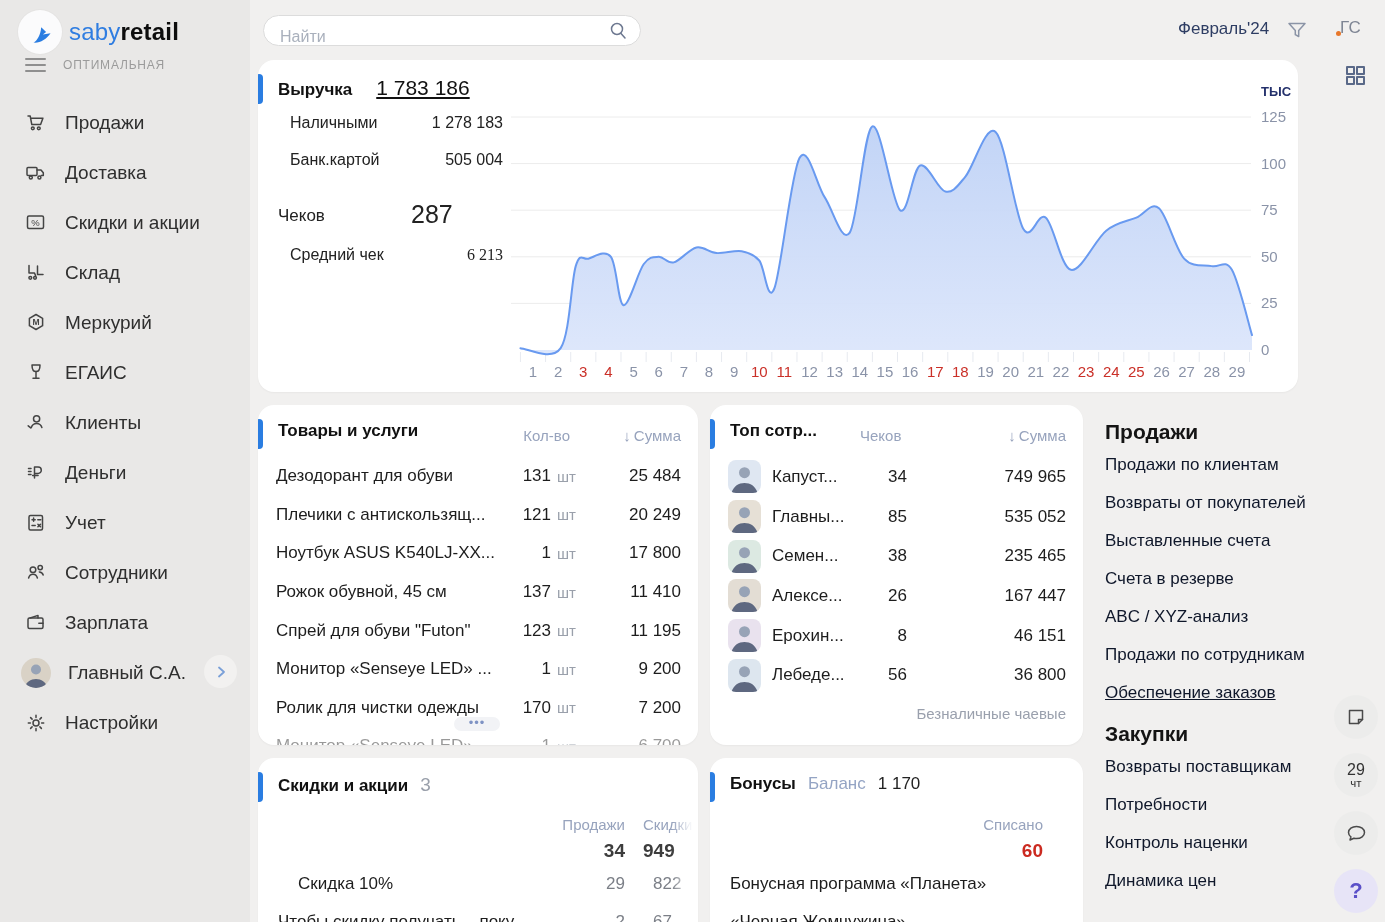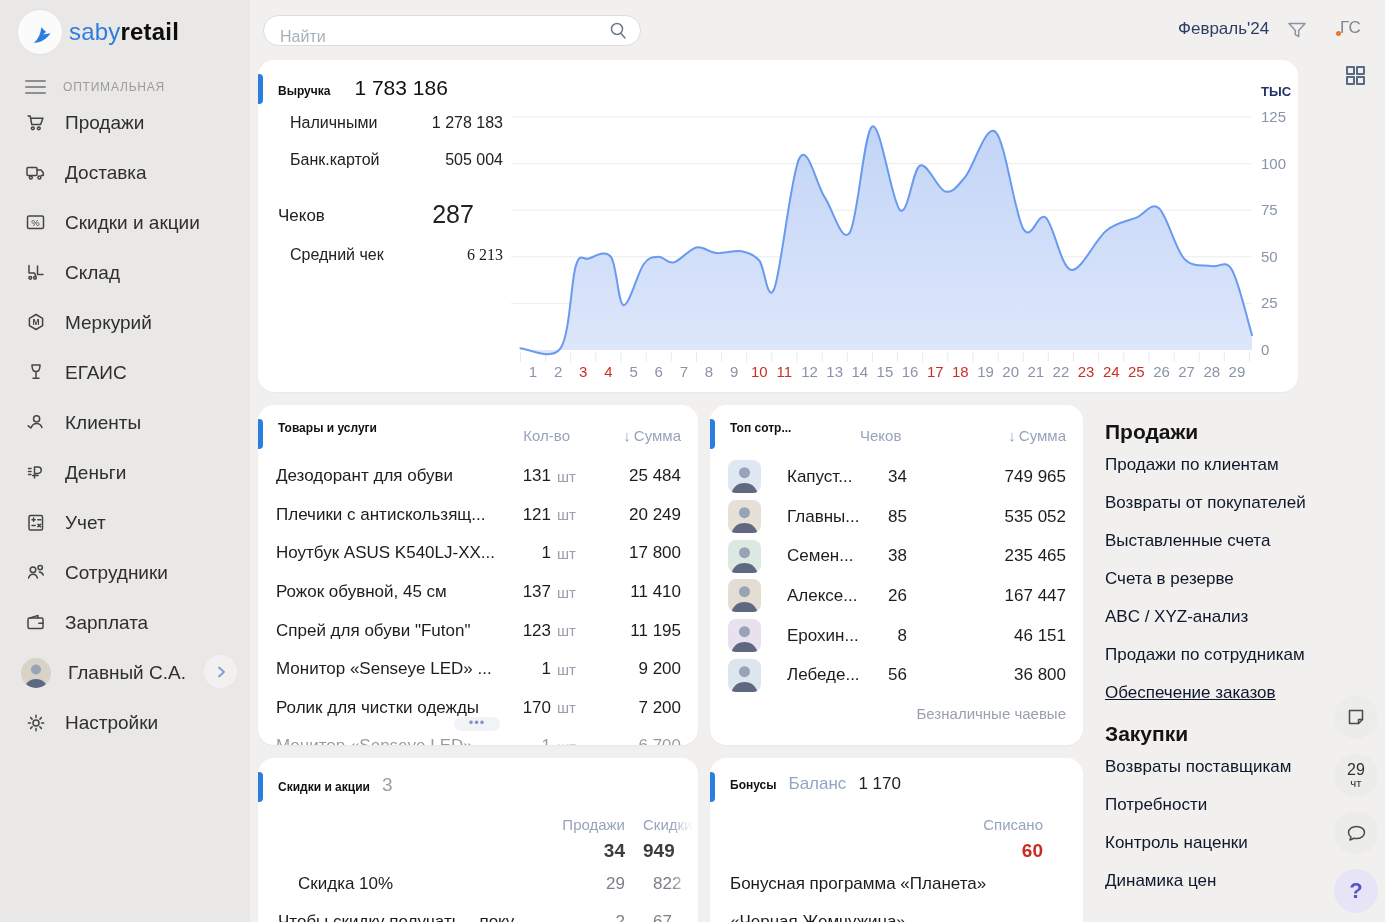--- a/index.html
+++ b/index.html
@@ -8,21 +8,21 @@
     font-family:"Liberation Sans", sans-serif;
     background:#f1f0ef; color:#222; position:relative;
   }
   
   .sidebar { position:absolute; left:0; top:0; width:250px; height:100%; background:#e9e8e7; }
   .logo-row { display:flex; align-items:center; gap:7px; padding:8px 0 0 18px; height:56px; }
   .logo-circle { width:44px; height:44px; border-radius:50%; background:#fbfbfc; display:flex; align-items:center; justify-content:center; box-shadow:0 0 0 1px rgba(0,0,0,0.02); }
   .brand { font-size:24px; letter-spacing:.2px; }
   .brand .b1 { color:#2f7de1; }
   .brand .b2 { color:#0d0d0d; font-weight:bold; }
-  .plan-row { display:flex; align-items:flex-end; gap:17px; height:36px; padding-left:25px; margin-top:2px; }
+  .plan-row { display:flex; align-items:flex-start; gap:17px; height:36px; padding-left:25px; margin-top:2px; }
   .hamburger { width:21px; display:flex; flex-direction:column; gap:4px; cursor:pointer; }
   .hamburger span { height:2px; background:#8f8f8f; border-radius:1px; }
   .plan-label { font-size:12px; color:#9b9b9b; letter-spacing:.8px; }
   .menu { margin-top:4px; }
   .menu-item { height:50px; display:flex; align-items:center; gap:17px; padding-left:24px; font-size:19px; color:#2f2f2f; cursor:pointer; position:relative; }
   .menu-item svg { width:24px; height:24px; flex:0 0 24px; }
   .mi-icon { display:flex; }
   .avatar-sm { width:30px; height:30px; border-radius:50%; overflow:hidden; flex:0 0 30px; margin-left:-3px; }
   .avatar-sm svg { width:30px; height:30px; }
   .chevron-btn { position:absolute; left:204px; top:655px; width:33px; height:33px; border-radius:50%; background:#f2f1f0; display:flex; align-items:center; justify-content:center; cursor:pointer; }
@@ -32,24 +32,24 @@
   .search-input::placeholder { color:#a9b0bc; }
   .search-icon { position:absolute; right:12px; top:5px; cursor:pointer; }
   .period { position:absolute; top:19px; left:1178px; font-size:17px; color:#2e3d63; cursor:pointer; }
   .funnel { position:absolute; left:1286px; top:19px; cursor:pointer; }
   .org-badge { position:absolute; left:1340px; top:18px; font-size:17px; color:#7f8694; cursor:pointer; }
   .org-badge .dot { position:absolute; left:-4px; bottom:2px; width:5px; height:5px; border-radius:50%; background:#e8772a; }
   .apps-grid { position:absolute; left:1343px; top:63px; cursor:pointer; }
   
   .card { position:absolute; background:#fff; border-radius:16px; box-shadow:0 1px 2px rgba(0,0,0,0.04); overflow:hidden; }
   .card::before { content:""; position:absolute; left:0; top:14px; width:5px; height:30px; background:#2a7de1; border-radius:0 4px 4px 0; }
-  .card-title { font-size:12px; font-weight:bold; color:#111; }
+  .card-title { font-size:17px; font-weight:bold; color:#111; }
   #revenue-card { left:258px; top:60px; width:1040px; height:332px; }
   .rev-head { position:absolute; left:20px; top:16px; display:flex; align-items:baseline; gap:24px; }
-  .rev-total { font-size:21px; color:#111; font-weight:500; }
+  .rev-total { font-size:21px; color:#111; font-weight:500;text-decoration:underline; }
   .rev-row { position:absolute; font-size:16px; color:#222; }
   .checks-val { font-size:25px; font-weight:500; }
   #chart-box { position:absolute; left:253px; top:20px; width:785px; height:310px; }
   
   #goods-card { left:258px; top:405px; width:440px; height:340px; }
   #emps-card  { left:710px; top:405px; width:373px; height:340px; }
   .card-pad-title { position:absolute; left:20px; top:16px; }
   .cols-head { position:absolute; font-size:15px; color:#97a3bd; }
   .sort-arrow { color:#97a3bd; margin-right:3px; }
   .goods-rows { position:absolute; left:18px; right:17px; top:52px; }
@@ -57,21 +57,21 @@
   .g-name { white-space:nowrap; overflow:hidden; }
   .g-qty { text-align:right; }
   .g-unit { color:#9aa0ab; font-size:15px; padding-left:6px; }
   .g-sum { text-align:right; }
   .g-row.clipped { opacity:.45; }
   .more-pill { position:absolute; left:196px; top:312px; width:46px; height:14px; border-radius:8px; background:#f2f3f6; color:#7f93c4; font-size:13px; line-height:11px; text-align:center; letter-spacing:1px; cursor:pointer; z-index:2; }
   .emp-rows { position:absolute; left:18px; right:17px; top:52px; }
   .e-row { display:grid; grid-template-columns:33px 100px 50px 1fr; align-items:center; height:39.7px; font-size:17px; color:#1d1d1d; cursor:pointer; }
   .e-av { width:33px; height:33px; border-radius:8px; overflow:hidden; }
   .e-av svg { width:33px; height:33px; display:block; }
-  .e-name { padding-left:26px; white-space:nowrap; overflow:hidden; }
+  .e-name { padding-left:11px; white-space:nowrap; overflow:hidden; }
   .e-checks { text-align:right; padding-right:4px; }
   .e-sum { text-align:right; }
   .emp-footer { position:absolute; right:17px; top:300px; font-size:15px; color:#9aa0ad; cursor:pointer; }
   
   .links-col { position:absolute; left:1105px; top:420px; width:228px; }
   .links-title { font-size:21px; font-weight:bold; color:#141414; height:26px; }
   .links-list { list-style:none; margin-bottom:10px; }
   .link-item { height:38px; display:flex; align-items:center; font-size:17px; color:#0f172a; white-space:nowrap; overflow:hidden; position:relative; cursor:pointer; }
   .link-item::after { content:""; position:absolute; right:0; top:0; bottom:0; width:28px; background:linear-gradient(90deg, rgba(241,240,239,0), #f1f0ef 85%); }
   .link-item.u { text-decoration:underline; }
@@ -276,21 +276,21 @@
 <div class="card" id="revenue-card">
   <div class="rev-head">
     <span class="card-title">Выручка</span>
     <span class="rev-total">1 783 186</span>
   </div>
   <div class="rev-row" style="left:32px; top:54px;">Наличными</div>
   <div class="rev-row" style="left:155px; top:54px; width:90px; text-align:right;">1 278 183</div>
   <div class="rev-row" style="left:32px; top:91px;">Банк.картой</div>
   <div class="rev-row" style="left:155px; top:91px; width:90px; text-align:right;">505 004</div>
   <div class="rev-row" style="left:20px; top:146px; font-size:17px;">Чеков</div>
-  <div class="rev-row checks-val" style="left:145px; top:140px; width:100px; text-align:center;">287</div>
+  <div class="rev-row checks-val" style="left:153px; top:140px; width:100px; text-align:left;">287</div>
   <div class="rev-row" style="left:32px; top:186px;">Средний чек</div>
   <div class="rev-row" style="left:155px; top:186px; width:90px; text-align:right;font-family:Liberation Serif, serif;">6 213</div>
   <div id="chart-box"><svg viewBox="0 0 785 310" width="785" height="310">
         <defs>
           <linearGradient id="areaGrad" x1="0" y1="0" x2="0" y2="1">
             <stop offset="0" stop-color="#bfd2f6" stop-opacity="0.95"></stop>
             <stop offset="1" stop-color="#dce6fb" stop-opacity="0.95"></stop>
           </linearGradient>
         </defs>
         <line x1="0" x2="740" y1="223.4" y2="223.4" stroke="#ececec"></line>

